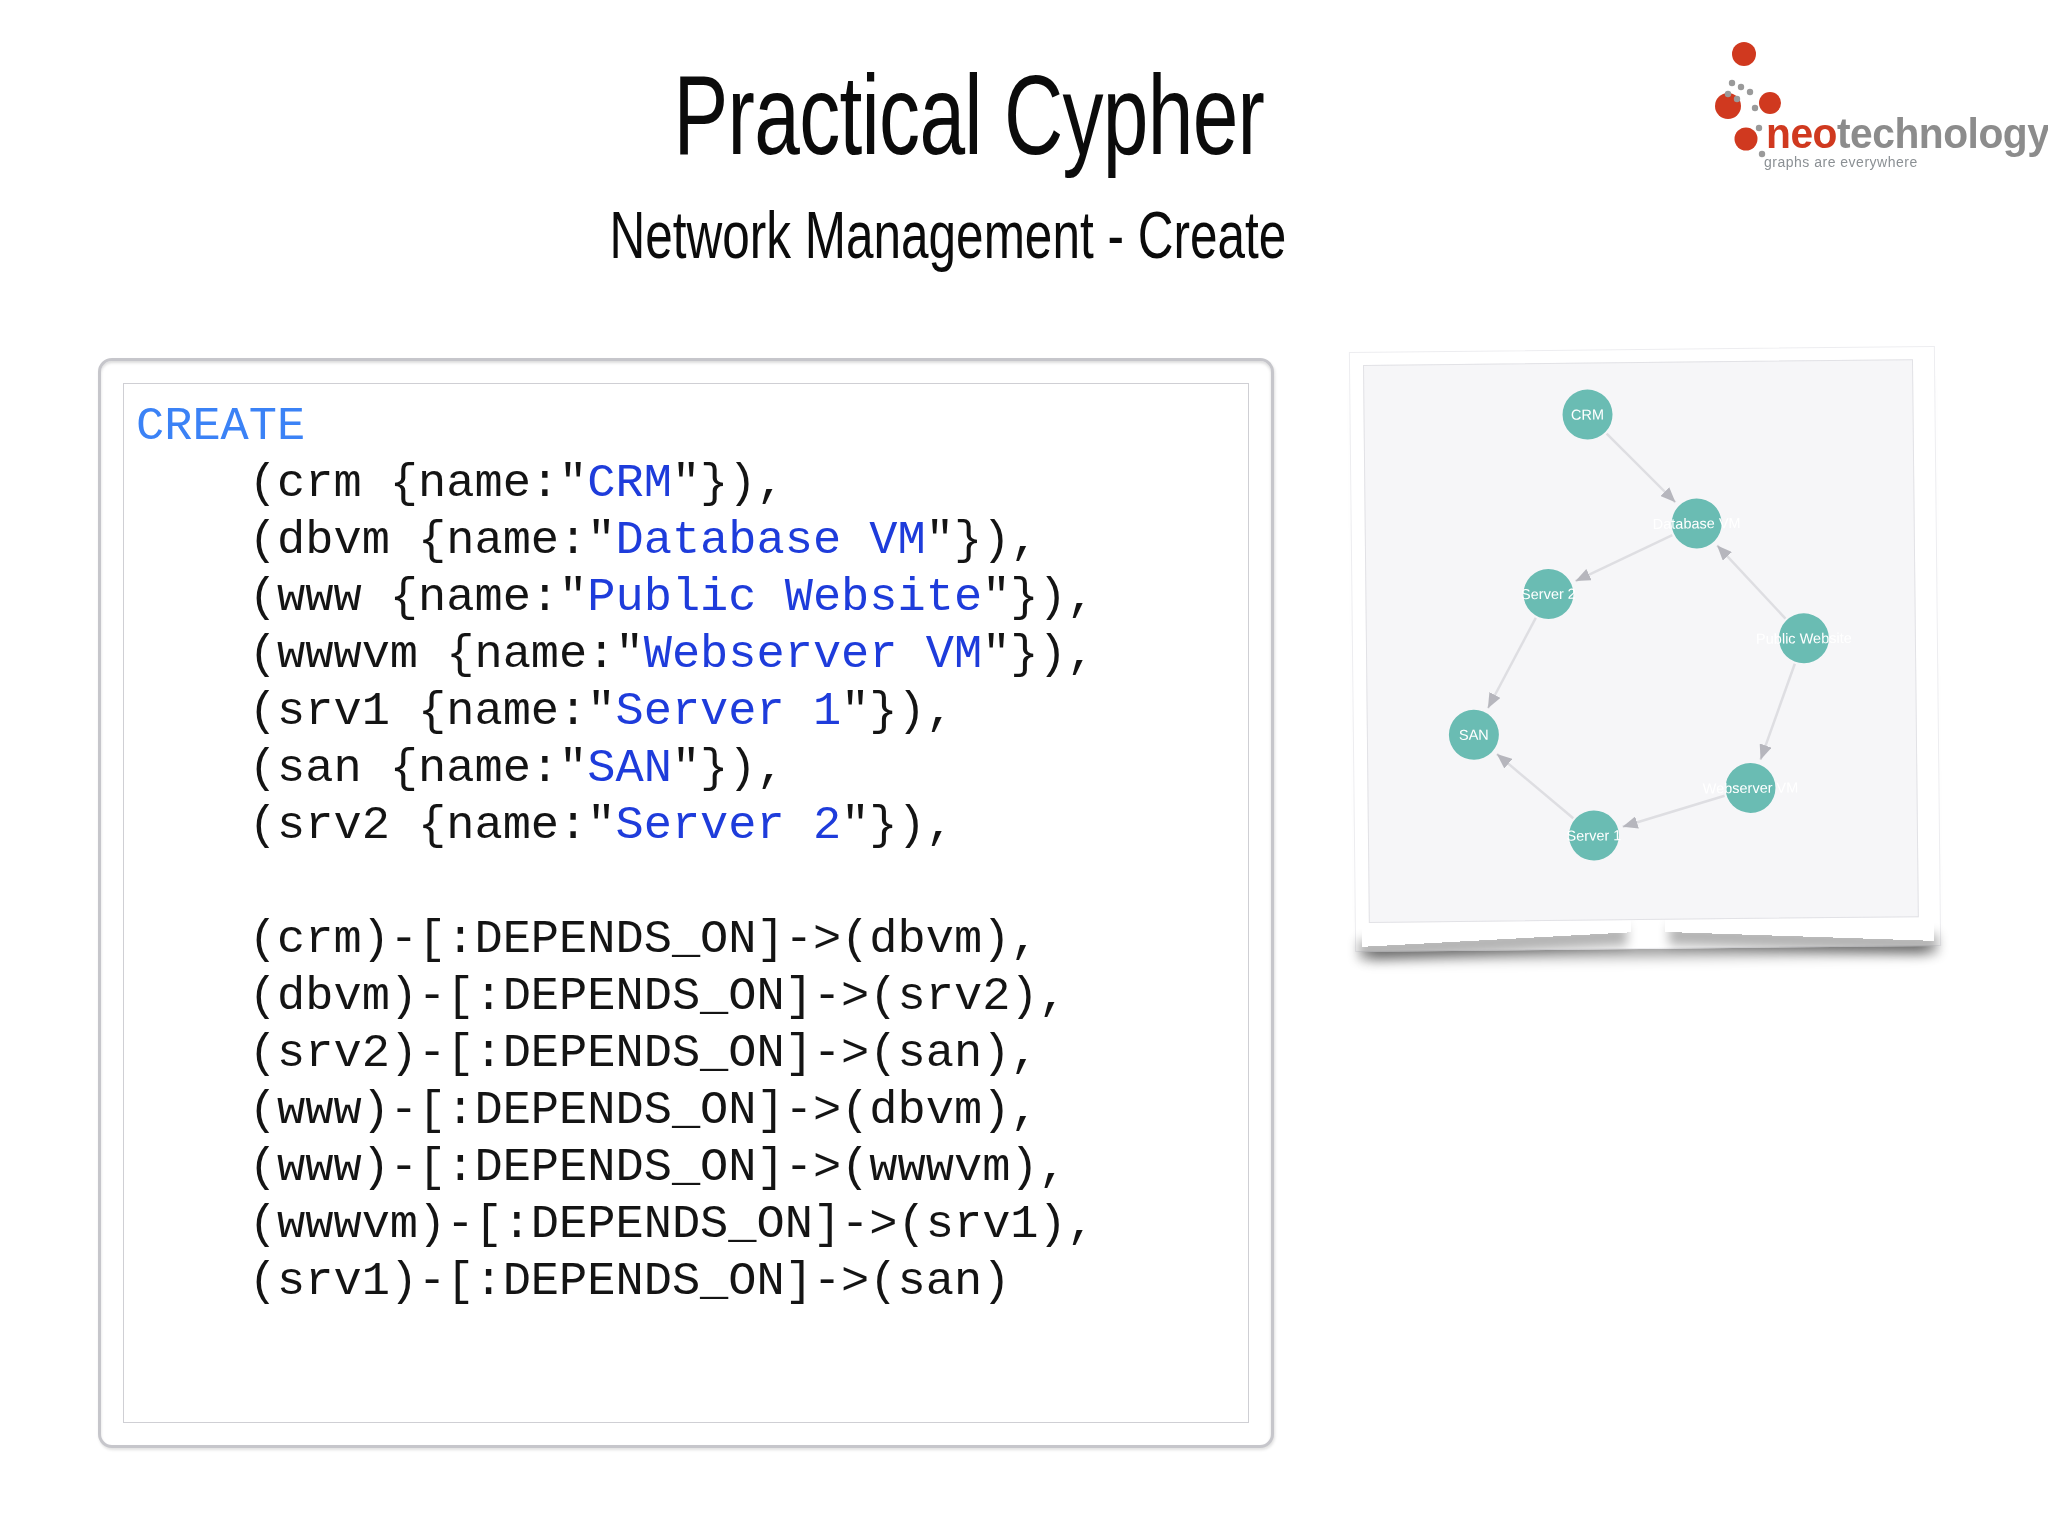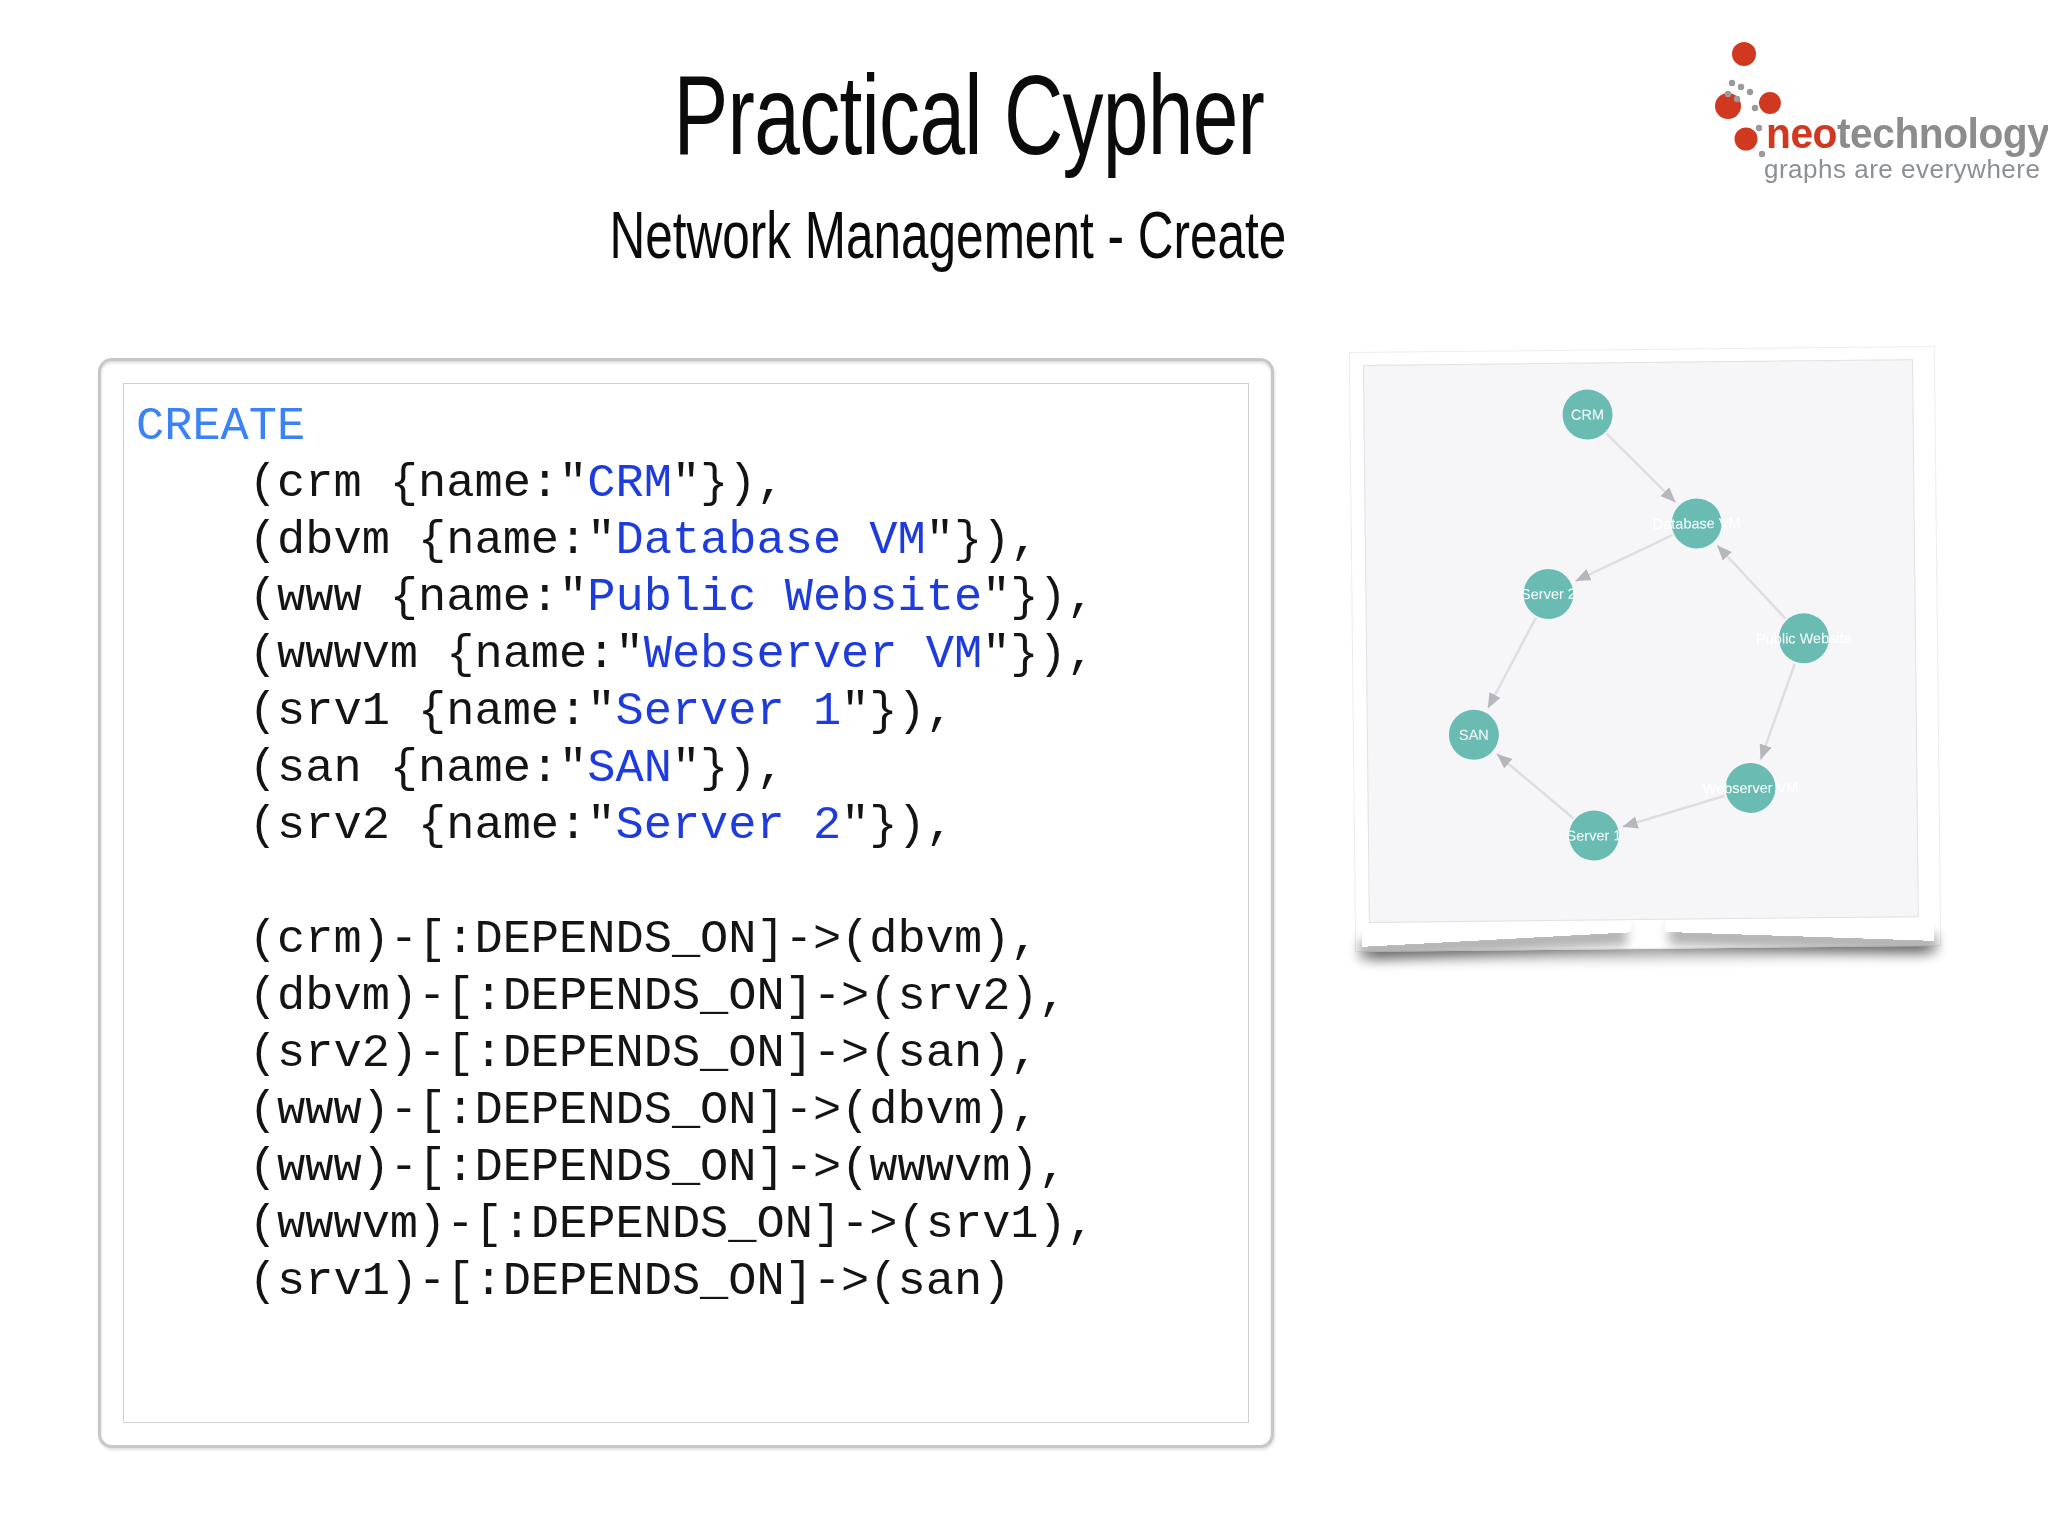--- a/index.html
+++ b/index.html
@@ -20,21 +20,21 @@
     transform:scaleX(0.75); transform-origin:50% 0; white-space:nowrap;
   }
 
   
   .logo { position:absolute; left:1712px; top:36px; width:336px; height:150px; }
   .logo svg.motif { position:absolute; left:0; top:0; }
   .logo .text { position:absolute; left:54px; top:74px; white-space:nowrap; }
   .logo .brand { font-size:42px; font-weight:700; letter-spacing:-0.5px; transform:scaleX(0.97); transform-origin:0 0; display:inline-block;}
   .logo .neo { color:#d0391f; }
   .logo .tech { color:#8c8c8c; }
-  .logo .tagline { position:absolute; left:52px; top:118px; font-size:26px; font-weight:400;
+  .logo .tagline { position:absolute; left:52px; top:118px; font-size:14px; font-weight:400;
     color:#8b9094; letter-spacing:0.5px; white-space:nowrap; }
 
   
   .code-panel {
     position:absolute; left:98px; top:358px; width:1176px; height:1090px;
     background:#ffffff; border:3px solid #c6c6cb; border-radius:14px; box-sizing:border-box;
     box-shadow: inset 0 2px 3px rgba(0,0,0,0.14), 1px 2px 3px rgba(0,0,0,0.12);
   }
   .code-inner {
     position:absolute; left:22px; top:22px; right:22px; bottom:22px;

